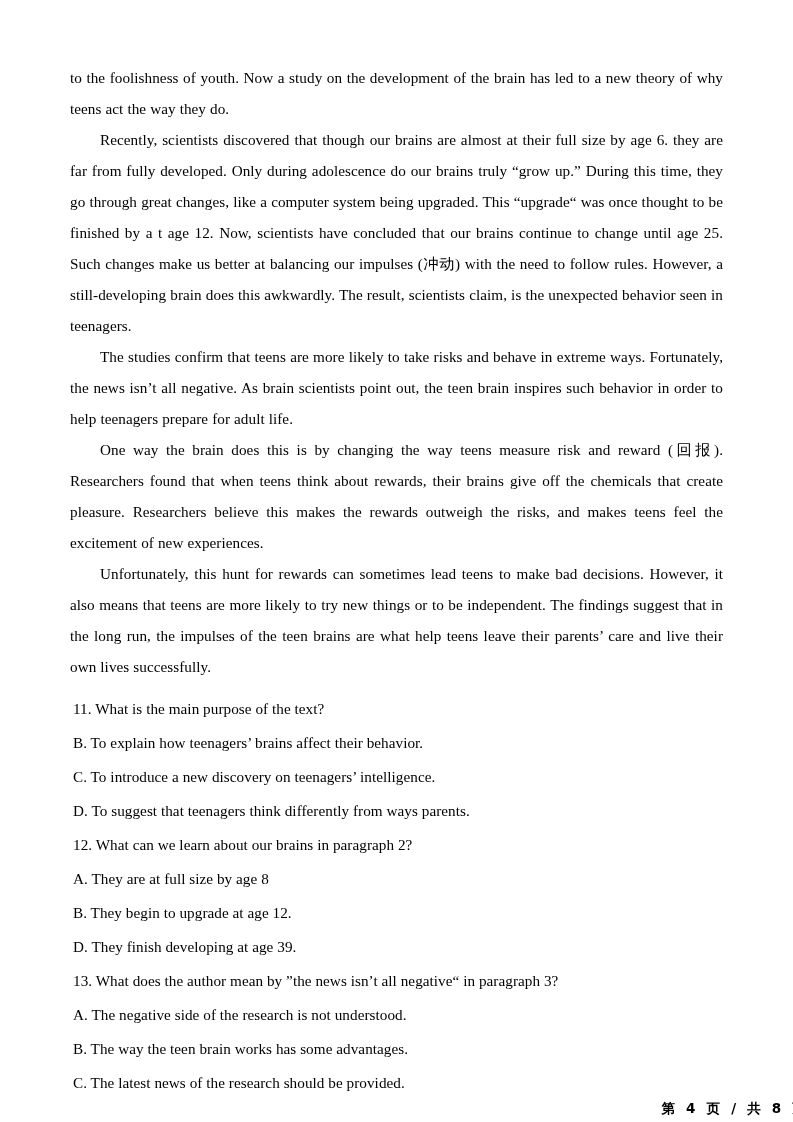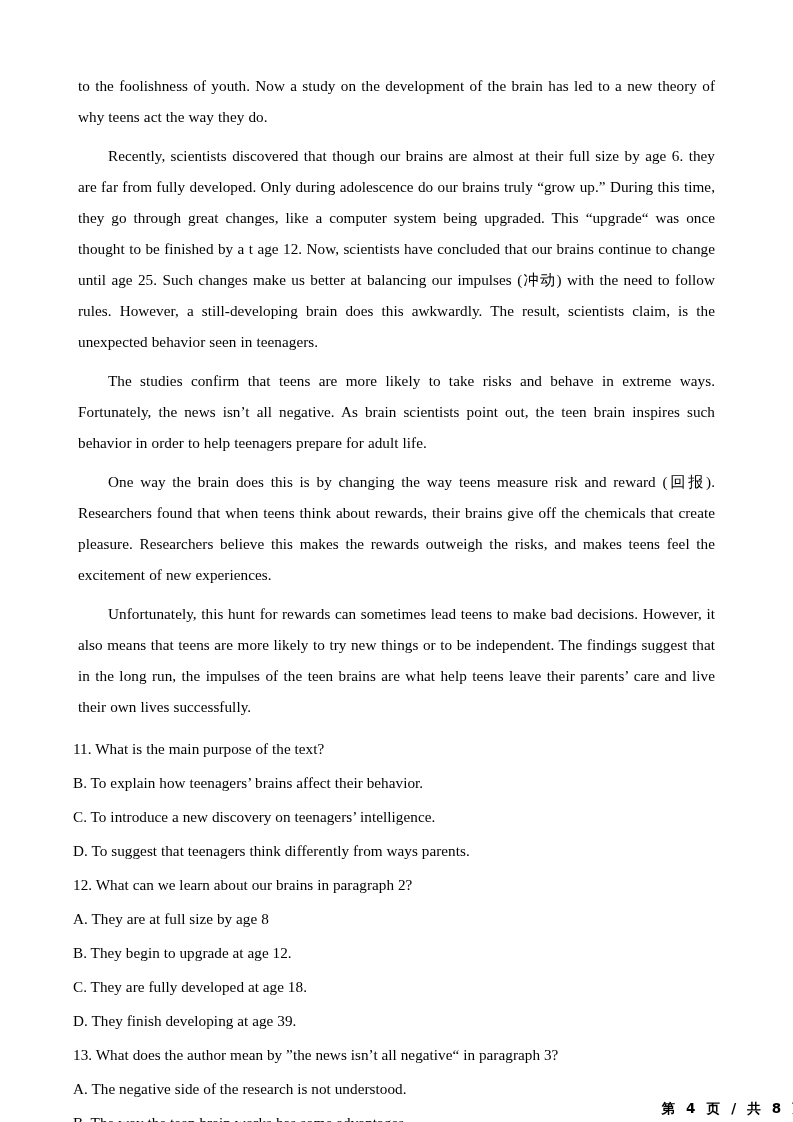--- a/index.html
+++ b/index.html
@@ -18,21 +18,21 @@
     box-sizing: border-box;
   }
   .content {
     position: absolute;
     left: 70px;
     top: 62px;
     width: 653px;
   }
   
   p.body-para {
-    margin: 8px;
+    margin: 0;
     font-size: 15.2px;
     line-height: 31px;
     text-align: justify;
     text-justify: inter-word;
     letter-spacing: 0.05px;
     word-spacing: 0.2px;
   }
   p.body-para.indent {
     text-indent: 30px;
   }
@@ -92,21 +92,20 @@
         <p class="q-line">11. What is the main purpose of the text?</p>
         <p class="q-line">B. To explain how teenagers’ brains affect their behavior.</p>
         <p class="q-line">C. To introduce a new discovery on teenagers’ intelligence.</p>
         <p class="q-line">D. To suggest that teenagers think differently from ways parents.</p>
       </div>
 
       <div>
         <p class="q-line">12. What can we learn about our brains in paragraph 2?</p>
         <p class="q-line">A. They are at full size by age 8</p>
         <p class="q-line">B. They begin to upgrade at age 12.</p>
-        <p class="q-line">C. They are fully developed at age 18.</p>
         <p class="q-line">D. They finish developing at age 39.</p>
       </div>
 
       <div>
         <p class="q-line">13. What does the author mean by ”the news isn’t all negative“ in paragraph 3?</p>
         <p class="q-line">A. The negative side of the research is not understood.</p>
         <p class="q-line">B. The way the teen brain works has some advantages.</p>
         <p class="q-line">C. The latest news of the research should be provided.</p>
       </div>
 

